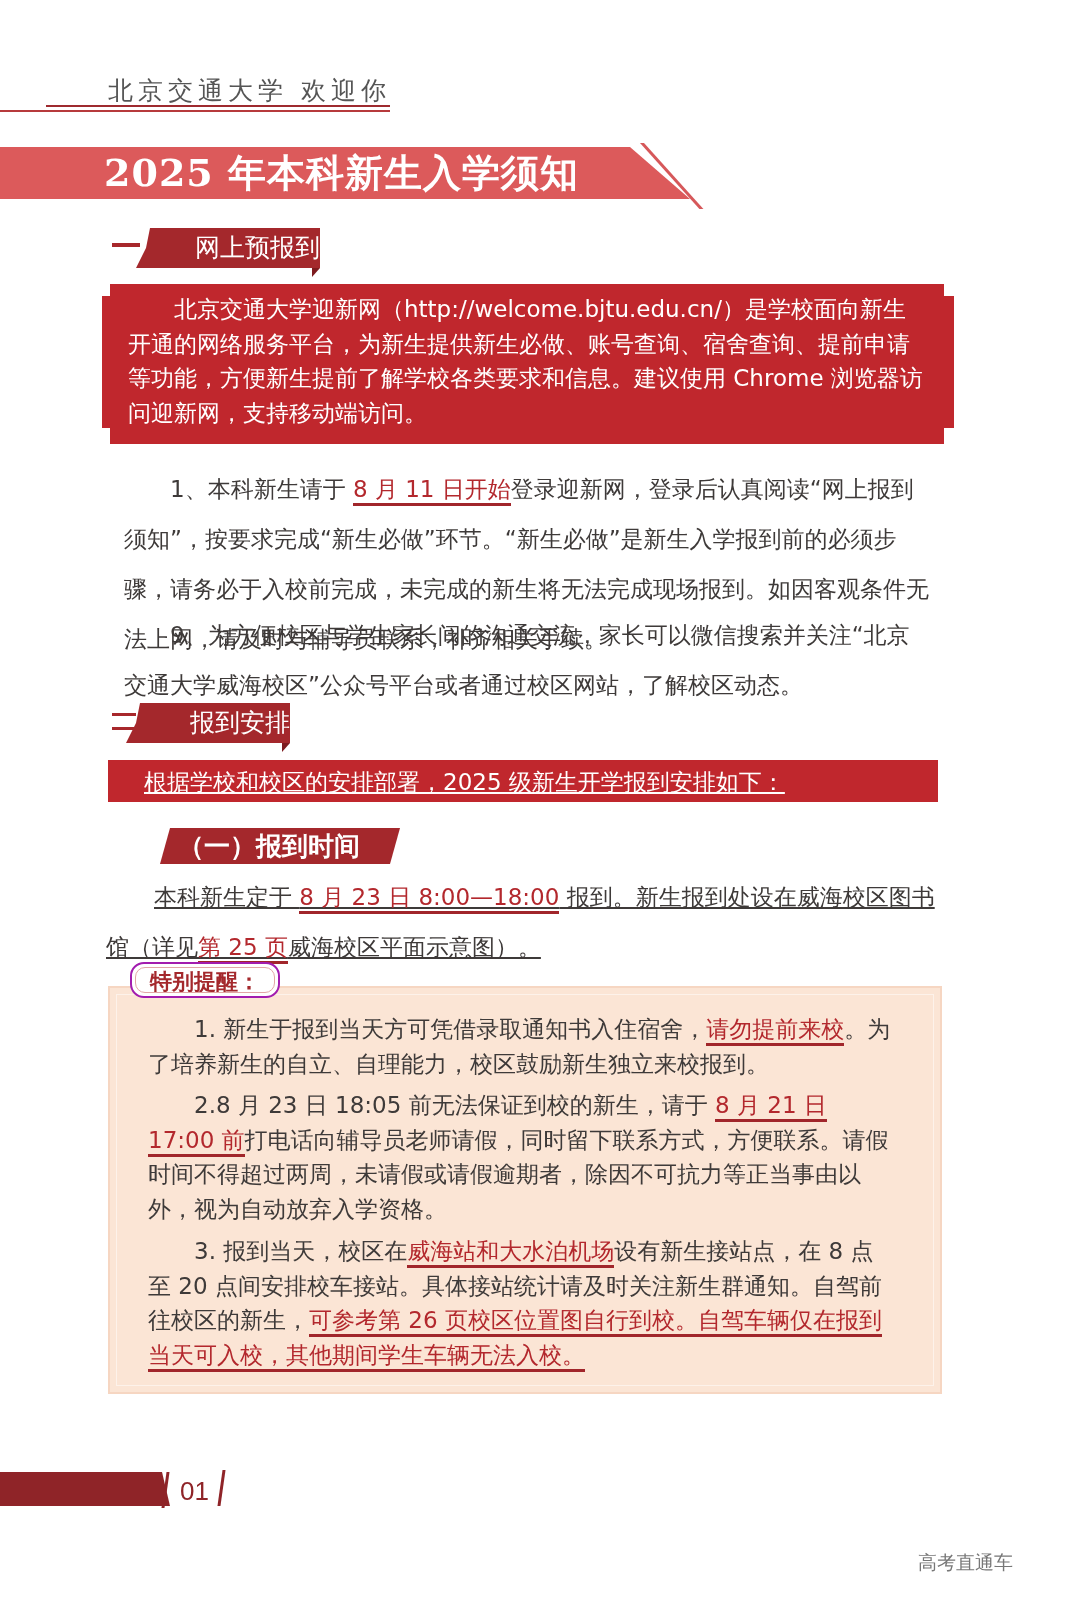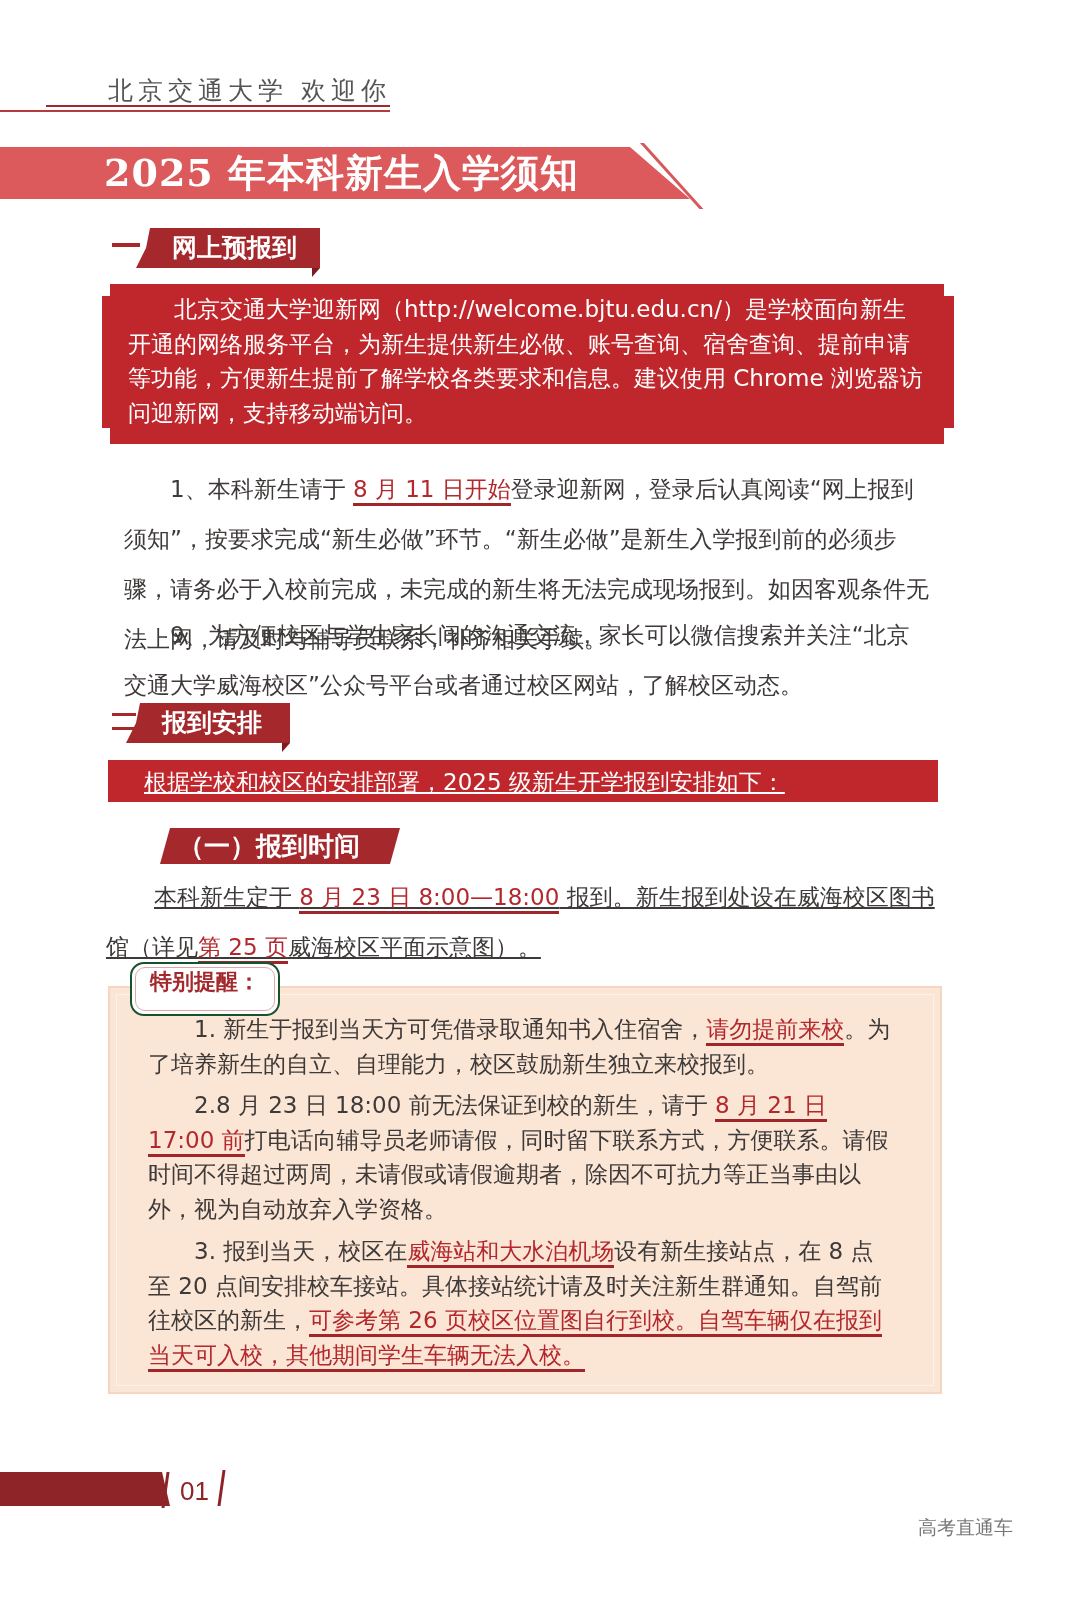--- a/index.html
+++ b/index.html
@@ -24,23 +24,23 @@
     transform: skewX(42deg); transform-origin: top left;
   }
   .title-text {
     left: 104px; top: 148px; font-family: "DejaVu Serif", "Liberation Serif", serif;
     font-weight: bold; font-size: 38px; color: #ffffff; letter-spacing: 1px;
   }
 
   
   .sec-dash { background: #a7272b; height: 4px; }
   .sec-tag {
-    background: #a4282c; color: #fff; font-weight: bold; font-size: 25px;
+    background: #a4282c; color: #fff; font-weight: normal; font-size: 25px;
     clip-path: polygon(14px 0, 100% 0, 100% 100%, 0 100%, 10px 50%);
-    padding-left: 36px; box-sizing: border-box; line-height: 40px;
+    padding-left: 36px; box-sizing: border-box; line-height: 40px; text-align: right;
   }
   .sec-tag-tail { width: 0; height: 0; border-top: 9px solid #7d1b1f; border-right: 8px solid transparent; }
 
   
   .redbox { background: #c0272d; color: #fff; }
   .intro-text {
     left: 128px; top: 292px; width: 800px; font-size: 23px; line-height: 34.5px; color: #ffffff;
   }
 
   .body-para { font-size: 23px; line-height: 50px; color: #3e3a39; }
@@ -54,36 +54,36 @@
 
   
   .reminder {
     left: 108px; top: 986px; width: 834px; height: 408px; background: #fbe5d5;
     border: 2px solid #f6d6c2; box-sizing: border-box;
   }
   .reminder-inner {
     left: 116px; top: 994px; width: 818px; height: 392px; border: 1px solid #fdf2ea; box-sizing: border-box;
   }
   .reminder-label {
-    left: 130px; top: 962px; width: 150px; height: 54px; background: #ffffff;
-    border: 2px solid #14532d; border-radius: 14px; box-sizing: border-box;
+    left: 130px; top: 962px; width: 150px; height: 36px; background: #ffffff;
+    border: 2px solid #a21caf; border-radius: 14px; box-sizing: border-box;
     font-weight: bold; font-size: 22px; color: #a4282c; line-height: 36px; text-align: center;
   }
   .reminder-label::after {
     content: ""; position: absolute; left: 3px; top: 3px; right: 3px; bottom: 3px;
     border: 1px solid #e2a6a6; border-radius: 10px;
   }
   .rem-text { left: 148px; width: 748px; font-size: 23px; line-height: 34.5px; color: #3e3a39; }
 
   
   .foot-bar { left: 0; top: 1472px; width: 170px; height: 34px; background: #8f2428;
     clip-path: polygon(0 0, 162px 0, 170px 34px, 0 34px); }
   .foot-slash { width: 3px; height: 36px; background: #8f2428; transform: skewX(-8deg); }
   .page-num { left: 180px; top: 1476px; font-size: 26px; color: #8f2428; font-family: "Liberation Sans", sans-serif; }
-  .watermark { left: 918px; top: 1515px; font-size: 19px; color: #777; text-align: right; }
+  .watermark { left: 918px; top: 1550px; font-size: 19px; color: #777; text-align: right; }
 </style>
 </head>
 <body>
 
 <div class="abs welcome">北京交通大学  欢迎你</div>
 <div class="abs hdr-line1"></div>
 <div class="abs hdr-line2"></div>
 
 <div class="abs title-bar"></div>
 <div class="abs title-slash"></div>
@@ -121,21 +121,21 @@
 </div>
 
 <div class="abs reminder"></div>
 <div class="abs reminder-inner"></div>
 <div class="abs reminder-label">特别提醒：</div>
 
 <div class="abs rem-text indent" style="top:1012px;">
   <span>1. 新生于报到当天方可凭借录取通知书入住宿舍，</span><span class="hlu">请勿提前来校</span><span>。为了培养新生的自立、自理能力，校区鼓励新生独立来校报到。</span>
 </div>
 <div class="abs rem-text indent" style="top:1088px;">
-  <span>2.8 月 23 日 18:00 前无法保证到校的新生，请于 </span><span class="hlu">8 月 21 日 17:00 前</span><span>打电话向辅导员老师请假，同时留下联系方式，方便联系。请假时间不得超过两周，未请假或请假逾期者，除因不可抗力等正当事由以外，视为自动放弃入学资格。</span>
+  <span>2.8 月 23 日 18:05 前无法保证到校的新生，请于 </span><span class="hlu">8 月 21 日 17:00 前</span><span>打电话向辅导员老师请假，同时留下联系方式，方便联系。请假时间不得超过两周，未请假或请假逾期者，除因不可抗力等正当事由以外，视为自动放弃入学资格。</span>
 </div>
 <div class="abs rem-text indent" style="top:1234px;">
   <span>3. 报到当天，校区在</span><span class="hlu">威海站和大水泊机场</span><span>设有新生接站点，在 8 点至 20 点间安排校车接站。具体接站统计请及时关注新生群通知。自驾前往校区的新生，</span><span class="hlu">可参考第 26 页校区位置图自行到校。自驾车辆仅在报到当天可入校，其他期间学生车辆无法入校。</span>
 </div>
 
 <div class="abs foot-bar"></div>
 <div class="abs foot-slash" style="left:164px;top:1472px;"></div>
 <div class="abs page-num">01</div>
 <div class="abs foot-slash" style="left:220px;top:1470px;"></div>
 <div class="abs watermark">高考直通车</div>

